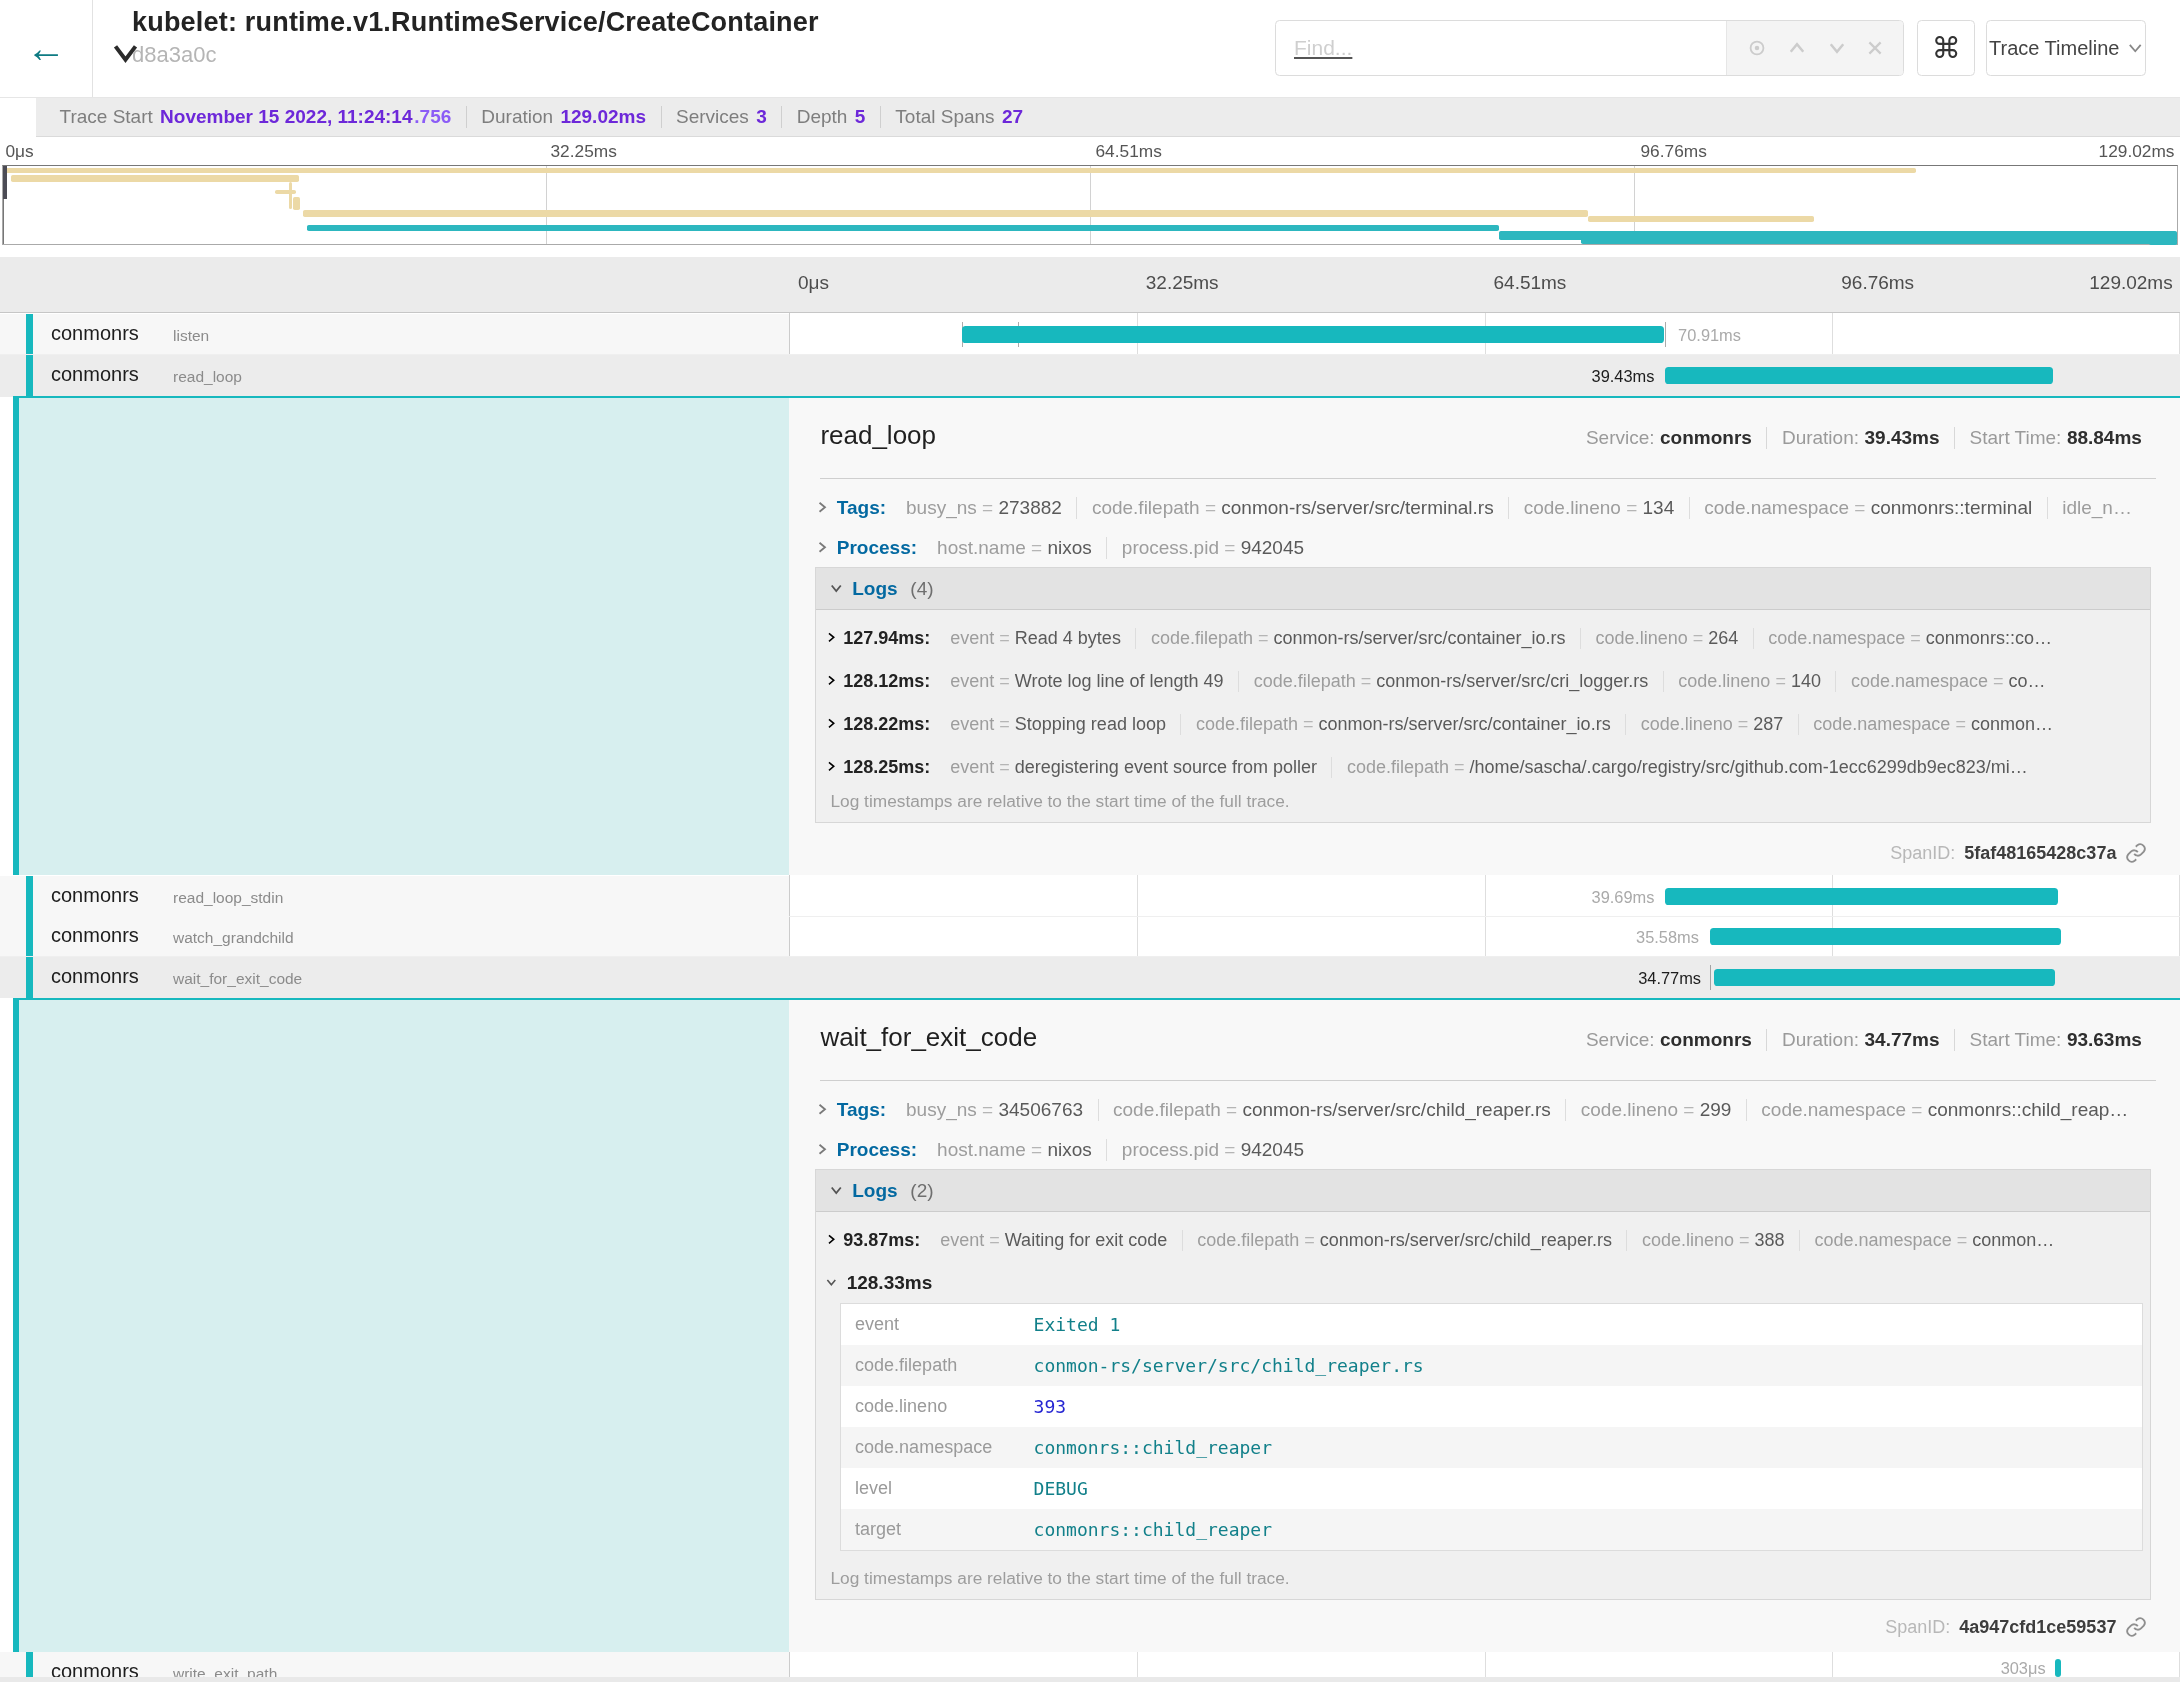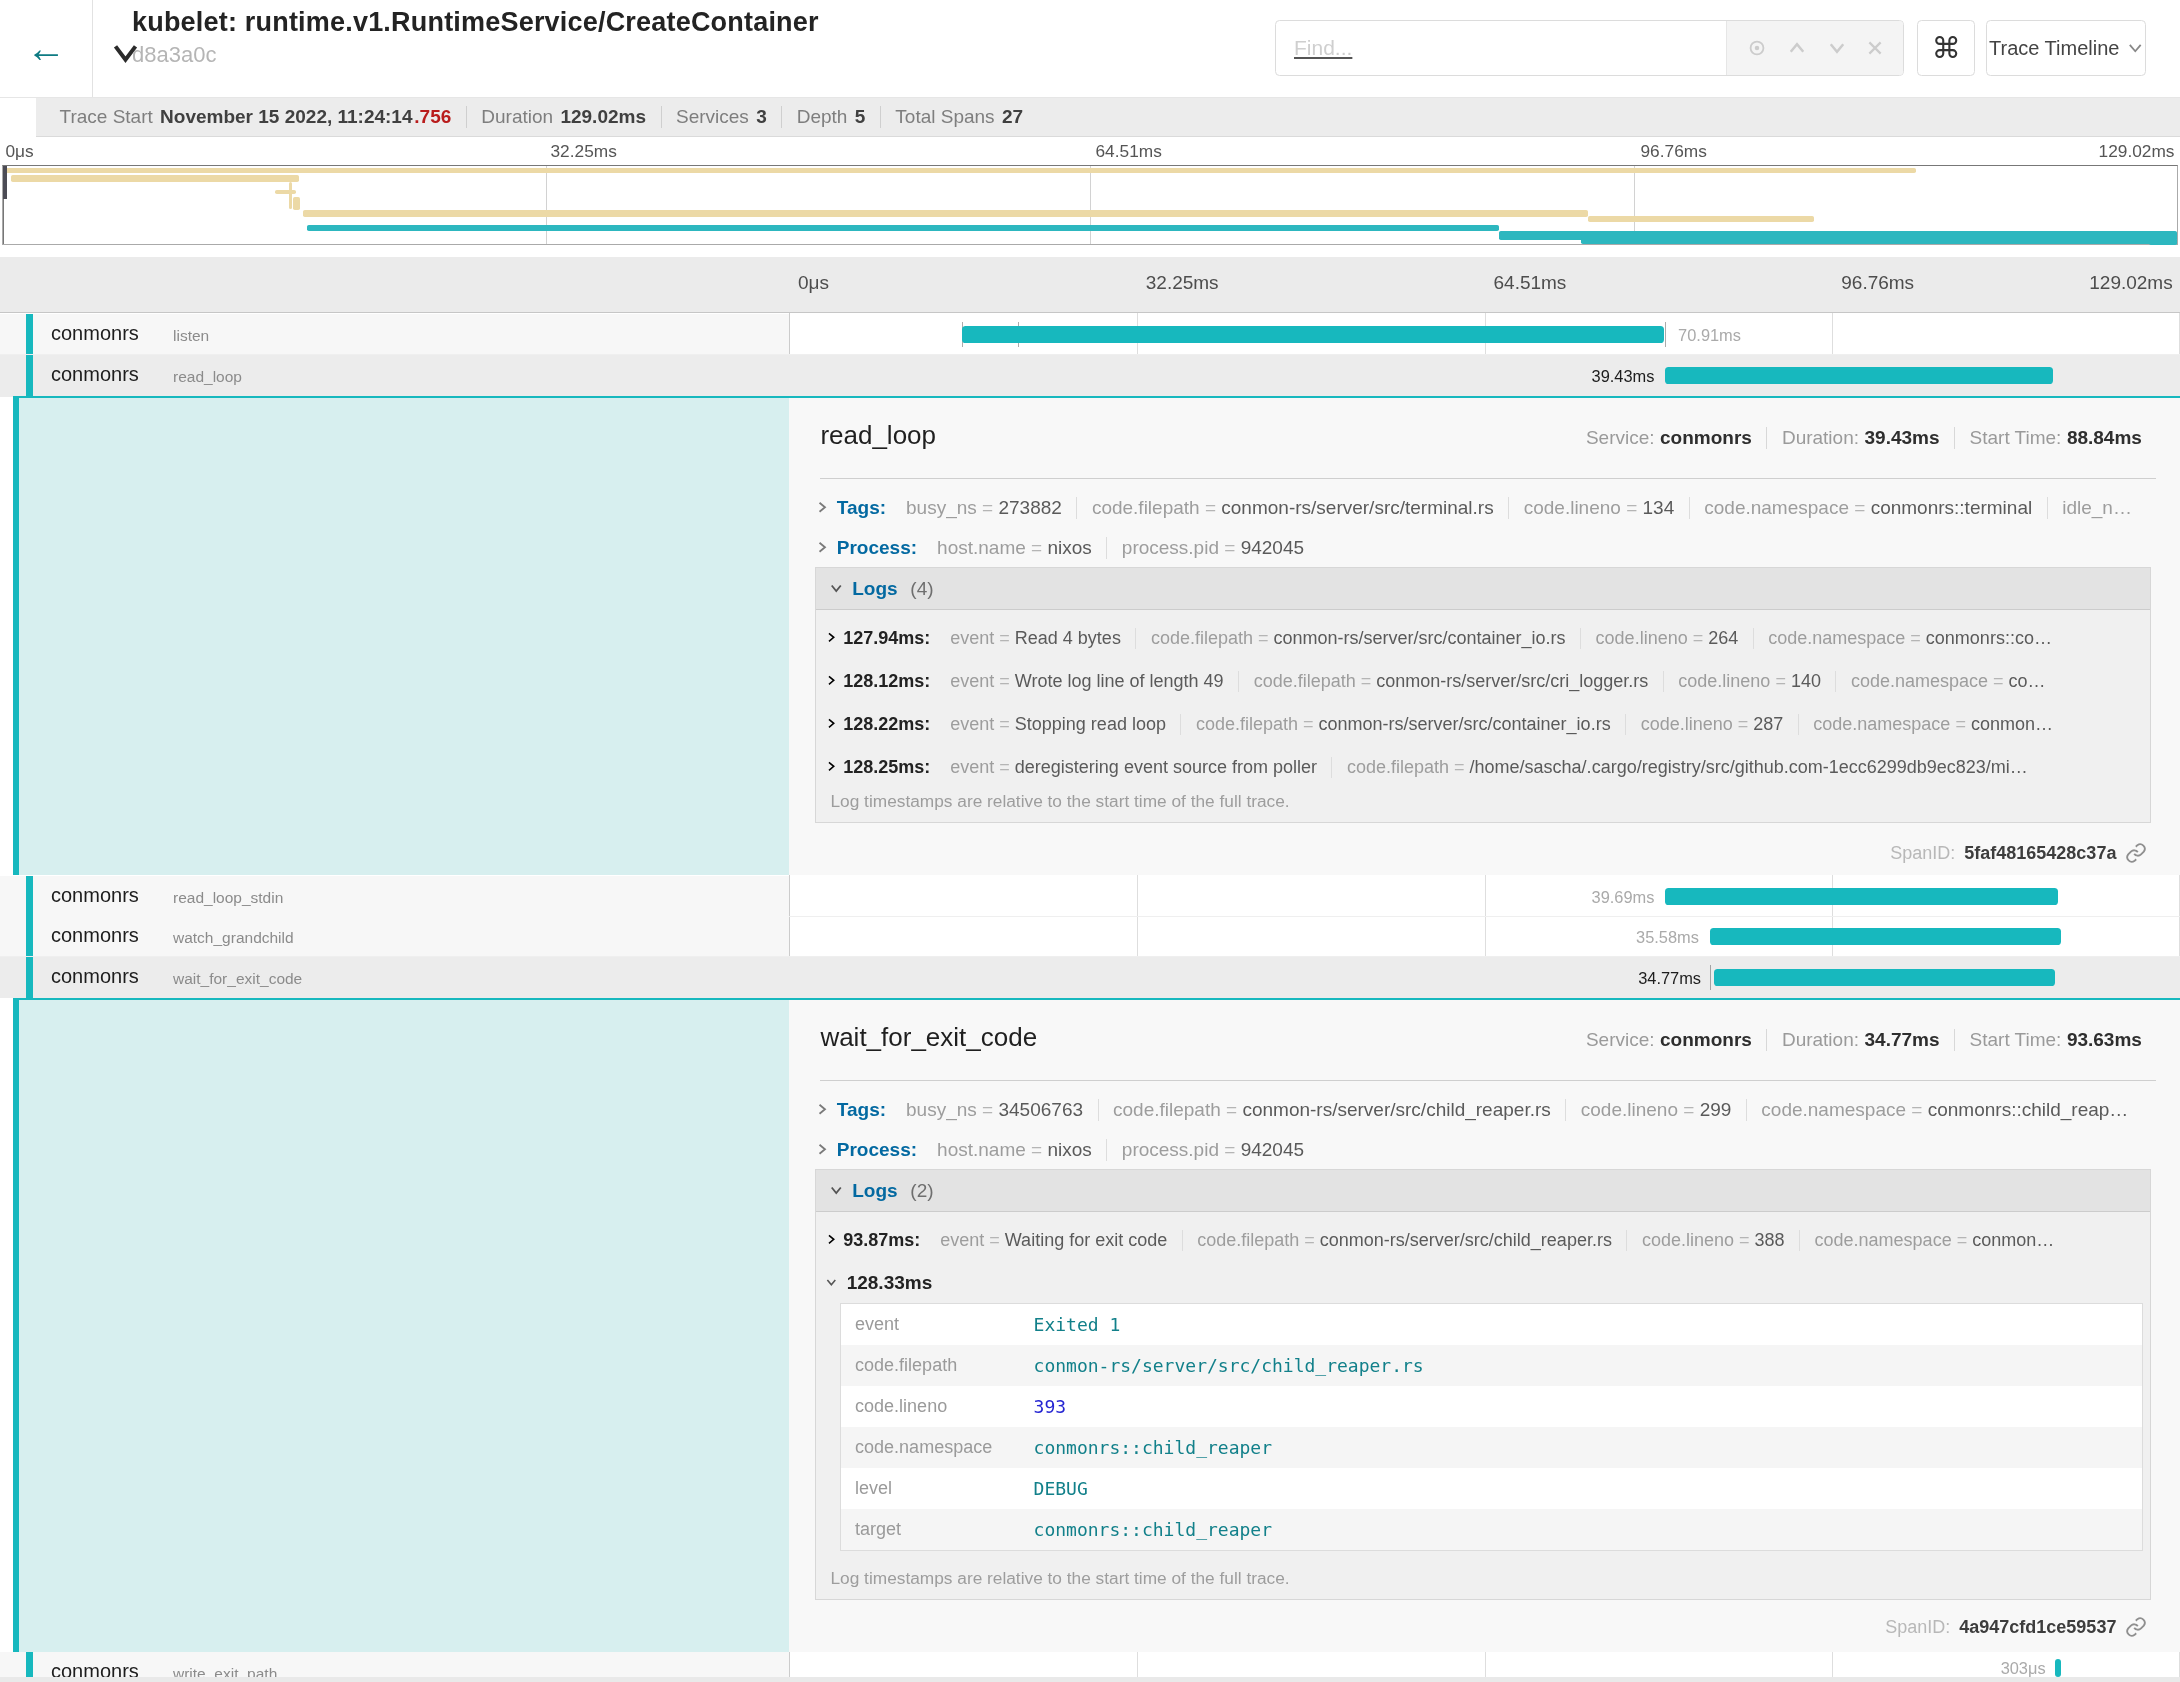--- a/index.html
+++ b/index.html
@@ -22,22 +22,22 @@
   .find-tools .ticon { color:#cccccc; display:flex; cursor:pointer; }
 
   .kbd-btn { position:absolute; left:1917px; top:20px; width:58px; height:56px; border:0.9px solid #dcdcdc; border-radius:4.5px; background:#fff; display:flex; align-items:center; justify-content:center; font-size:29px; color:#333; cursor:pointer; }
   .view-btn { position:absolute; left:1986px; top:20px; width:160px; height:56px; border:0.9px solid #dcdcdc; border-radius:4.5px; background:#fff; display:flex; align-items:center; justify-content:center; gap:9px; font-size:20px; color:#444; cursor:pointer; }
   .view-btn .vchev { color:#888; display:flex; }
 
   
   .trace-info { position:absolute; top:98px; left:0; right:0; height:39px; background:#ececec; border-bottom:0.9px solid #dadada; display:flex; align-items:center; padding-left:9px; font-size:19px; color:#7e7e7e; z-index:10;margin-left:36px; }
   .ti-item { padding:0 14.5px; display:flex; align-items:center; gap:7.3px; }
   .ti-item + .ti-item { border-left:0.9px solid #cfcfcf; }
-  .ti-item b { color:#404040; }
-  .ti-frac { color:#b91c1c; font-weight:700; margin-left:-5.5px; }
+  .ti-item b { color:#6d28d9; }
+  .ti-frac { color:#8b5cf6; font-weight:700; margin-left:-5.5px; }
 
   
   .ruler { position:absolute; top:137px; left:0; right:0; height:27px; background:#fff; font-size:17.3px; color:#555; z-index:10; }
   .ruler span { position:absolute; top:3.6px; }
   .minimap { position:absolute; top:165px; left:1.8px; right:1.8px; height:80px; border:0.9px solid #aaa; border-top:1.8px solid #777; background:#fff; z-index:10; }
   .mm-grid { position:absolute; top:0; bottom:0; border-left:0.9px solid #d2d2d2; }
   .mm-bar { position:absolute; border-radius:1.8px; }
   .mm-tan { background:#ecd9a6; }
   .mm-teal { background:#2db7bf; }
   .mm-scrub { position:absolute; left:0; top:0; width:4.5px; height:33px; background:#4c4c55; }

